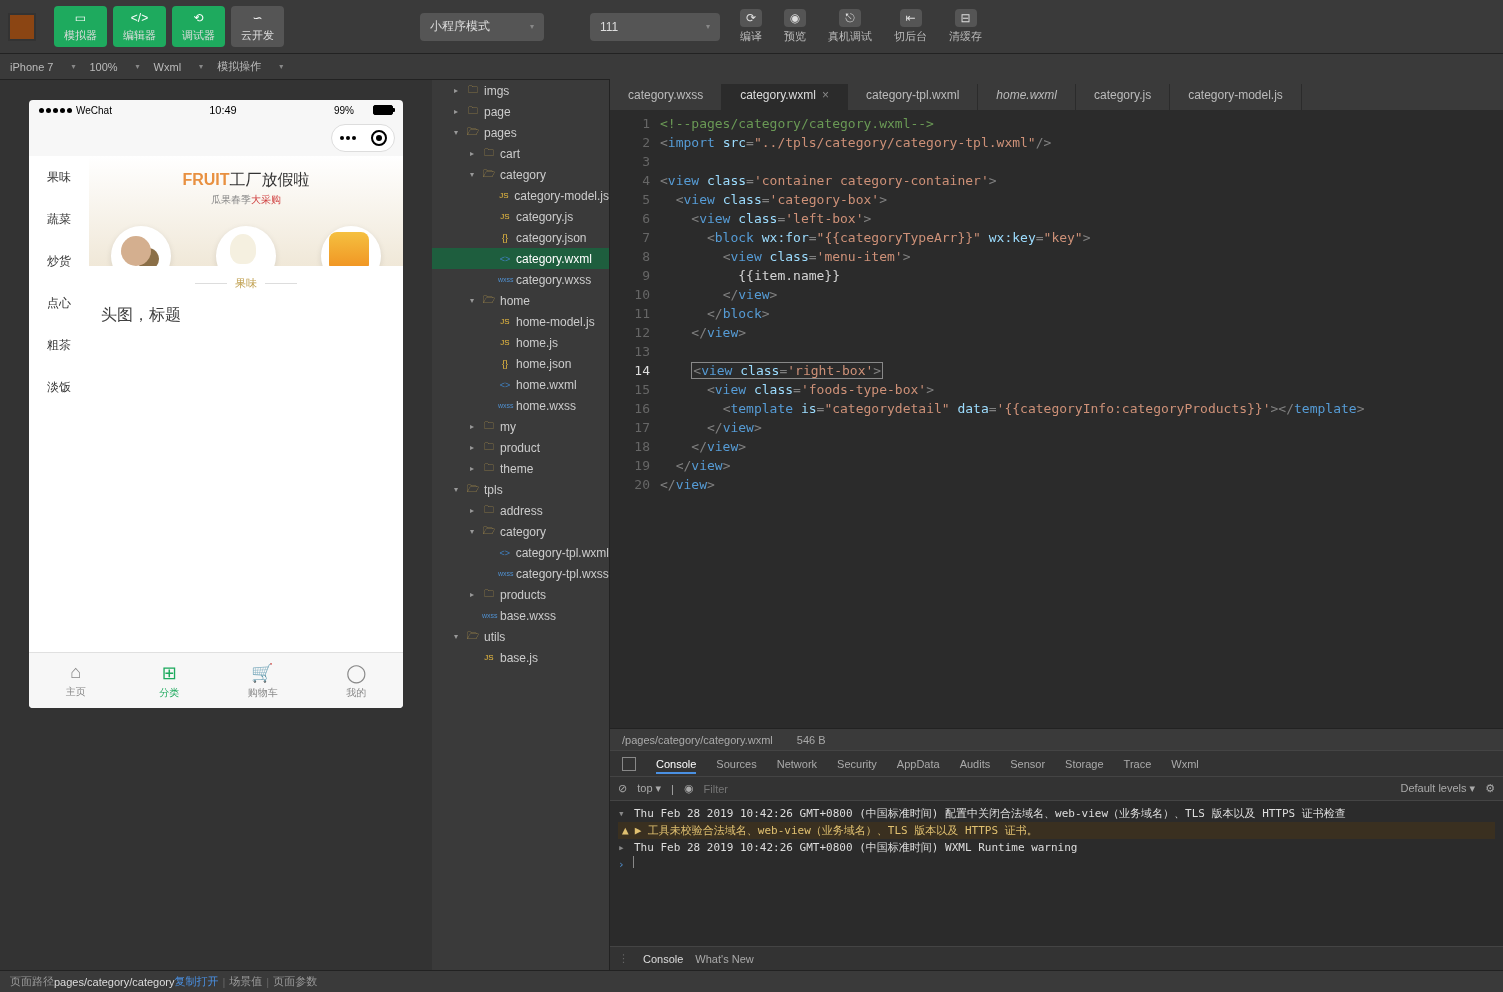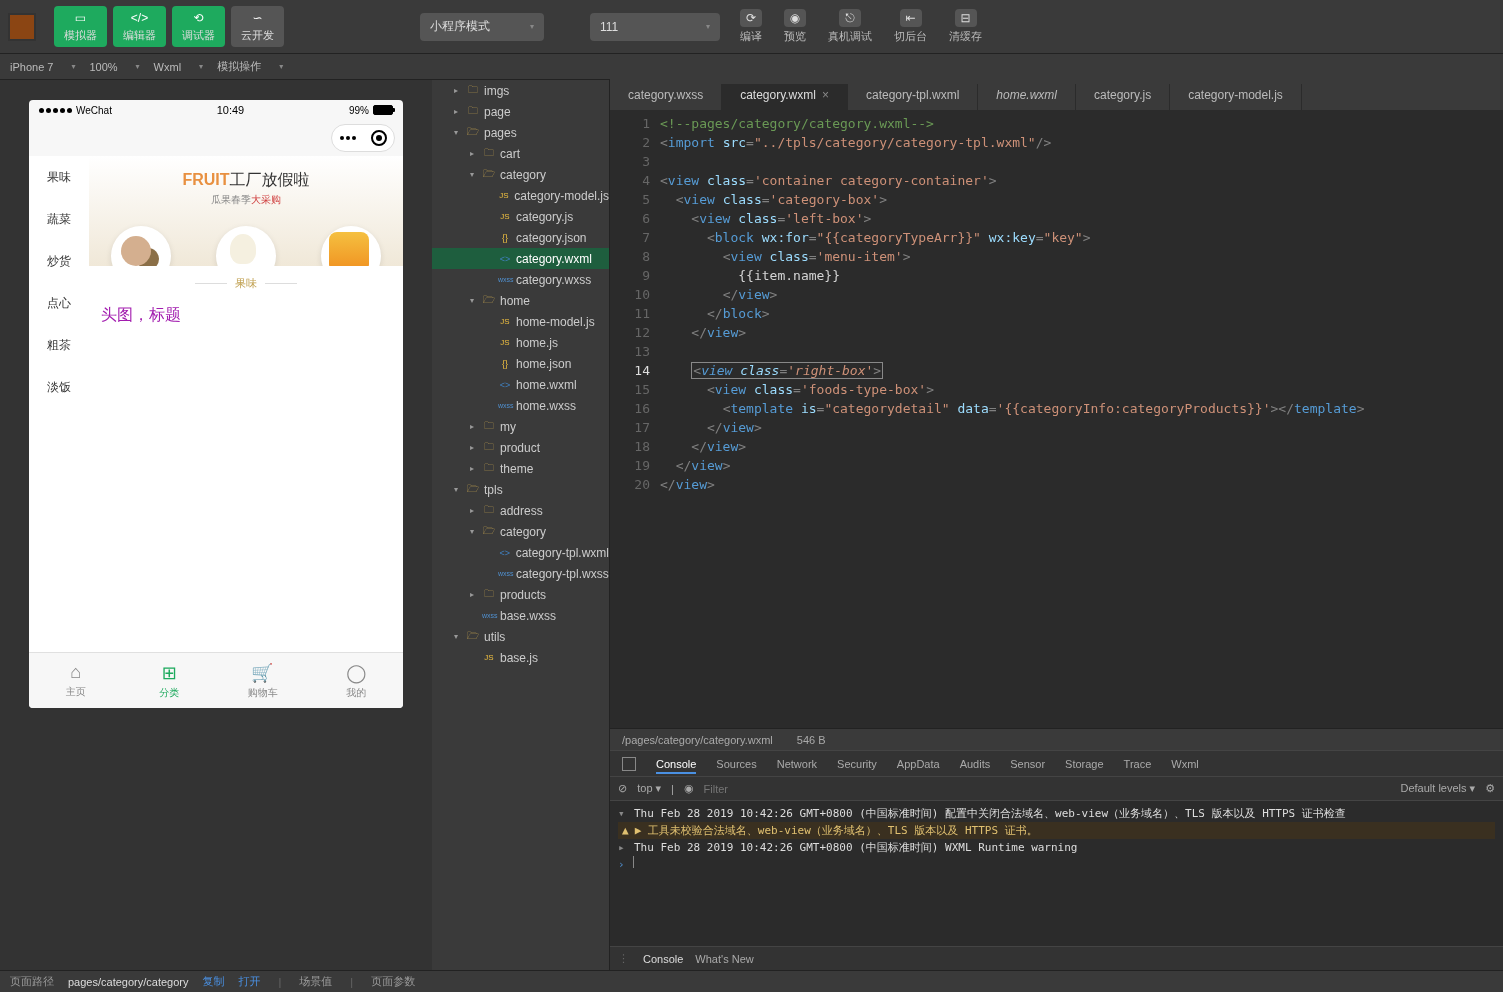--- a/index.html
+++ b/index.html
@@ -29,21 +29,21 @@
   .main { display: flex; height: calc(100% - 54px - 26px - 22px); }
   
   
   .sim-panel { width: 432px; background: #333; display: flex; justify-content: center; padding-top: 20px; }
   .phone { width: 374px; height: 608px; background: #f7f7f7; border-radius: 4px; display: flex; flex-direction: column; overflow: hidden; }
   .status-bar { height: 20px; display: flex; align-items: center; padding: 0 10px; font-size: 10px; color: #000; justify-content: space-between; }
   .sig-dots { display: flex; gap: 2px; }
   .dot { width: 5px; height: 5px; background: #000; border-radius: 50%; }
   .wechat { font-size: 10px; }
   .time { font-size: 11px; font-weight: 500; }
-  .batt { display: flex; align-items: center; gap: 4px; }
+  .batt { display: flex; align-items: center; gap: 19px; }
   .batt-icon { width: 20px; height: 10px; border: 1px solid #000; border-radius: 2px; background: #000; position: relative; }
   .batt-icon::after { content: ""; position: absolute; right: -3px; top: 2px; width: 2px; height: 4px; background: #000; border-radius: 0 1px 1px 0; }
   .nav-bar { height: 36px; display: flex; justify-content: flex-end; align-items: center; padding: 0 8px; gap: 0; }
   .pill { width: 64px; height: 28px; background: #fff; border: 1px solid #ddd; border-radius: 14px; display: flex; align-items: center; justify-content: space-around; }
   .pill-dots { display: flex; gap: 2px; }
   .pd { width: 4px; height: 4px; background: #000; border-radius: 50%; }
   .pill-circle { width: 16px; height: 16px; border: 2px solid #000; border-radius: 50%; position: relative; }
   .pill-circle::after { content: ""; position: absolute; top: 3px; left: 3px; width: 6px; height: 6px; background: #000; border-radius: 50%; }
   .phone-body { flex: 1; display: flex; background: #fff; }
   .cat-side { width: 60px; background: #fff; display: flex; flex-direction: column; font-size: 12px; color: #333; }
@@ -54,21 +54,21 @@
   .banner-title .fruit { color: #e89040; font-weight: 700; }
   .banner-sub { font-size: 10px; color: #888; margin-top: 2px; }
   .banner-sub .hl { color: #d04040; }
   .fruits-img { position: absolute; bottom: -20px; width: 100%; height: 60px; display: flex; justify-content: space-around; }
   .fruit-bowl { width: 60px; height: 60px; background: #fff; border-radius: 50%; box-shadow: 0 2px 6px rgba(0,0,0,0.1); position: relative; overflow: hidden; }
   .fb1::after { content: ""; position: absolute; top: 10px; left: 10px; width: 30px; height: 30px; background: #d4af8f; border-radius: 50%; box-shadow: 12px 8px 0 -4px #8b6f47; }
   .fb2::after { content: ""; position: absolute; top: 8px; left: 14px; width: 26px; height: 30px; background: #f5f0e0; border-radius: 50% 50% 40% 40%; }
   .fb3::after { content: ""; position: absolute; top: 6px; left: 8px; width: 40px; height: 40px; background: linear-gradient(#f5c040, #f09020); border-radius: 8px; }
   .cat-label { display: flex; align-items: center; justify-content: center; gap: 8px; padding: 10px 0; font-size: 11px; color: #c0a050; }
   .cat-label .line { width: 32px; height: 1px; background: #ddd; }
-  .prod-title { font-size: 16px; color: #a21caf; padding: 4px 12px; }
+  .prod-title { font-size: 16px; color: #404040; padding: 4px 12px; }
   .prod-item { font-size: 16px; color: #333; padding: 4px 12px; }
   .tabbar { height: 56px; background: #f7f7f7; border-top: 1px solid #e0e0e0; display: flex; }
   .tab { flex: 1; display: flex; flex-direction: column; align-items: center; justify-content: center; gap: 2px; font-size: 10px; color: #888; }
   .tab.active { color: #1eaa5e; }
   .tab-ico { font-size: 18px; }
   
   
   .tree-panel { width: 178px; background: #3a3a3a; overflow-y: auto; font-size: 12px; color: #ccc; border-right: 1px solid #222; }
   .tree-item { height: 21px; display: flex; align-items: center; gap: 4px; padding-left: var(--indent, 10px); cursor: pointer; white-space: nowrap; }
   .tree-item.active { background: #1e5e3e; color: #fff; }
@@ -90,40 +90,40 @@
   .code-area { flex: 1; display: flex; font-family: Consolas, monospace; font-size: 13px; line-height: 19px; overflow: auto; background: #2b2b2b; }
   .gutter { width: 50px; text-align: right; padding: 4px 10px 4px 0; color: #666; background: #2b2b2b; user-select: none; }
   .gutter .cur { color: #ddd; }
   .code { padding: 4px 0; white-space: pre; }
   .c-comment { color: #6a9955; }
   .c-tag { color: #569cd6; }
   .c-br { color: #808080; }
   .c-attr { color: #9cdcfe; }
   .c-str { color: #ce9178; }
   .c-txt { color: #d4d4d4; }
-  .cursor-box { border: 1px solid #888; padding: 0 1px; font-style: italic; }
+  .cursor-box { border: 1px solid #888; padding: 0 1px; }
   .editor-status { height: 22px; background: #3a3a3a; display: flex; align-items: center; padding: 0 12px; gap: 24px; font-size: 11px; color: #aaa; border-top: 1px solid #222; }
   
   
   .console-panel { height: 220px; background: #2b2b2b; border-top: 1px solid #444; display: flex; flex-direction: column; font-size: 11px; }
   .dev-tabs { height: 26px; background: #333; display: flex; align-items: center; padding: 0 12px; gap: 20px; color: #aaa; border-bottom: 1px solid #444; }
   .dev-tabs .act { color: #fff; border-bottom: 2px solid #4a90e2; padding-bottom: 2px; }
   .dev-tb-ico { width: 14px; height: 14px; border: 1px solid #888; }
   .con-filter { height: 24px; background: #333; display: flex; align-items: center; padding: 0 8px; gap: 10px; color: #aaa; border-bottom: 1px solid #444; }
   .filter-input { flex: 1; background: transparent; border: none; color: #ccc; font-size: 11px; outline: none; }
   .con-body { flex: 1; padding: 4px 8px; font-family: Consolas, monospace; line-height: 17px; overflow: auto; }
   .log-line { display: flex; gap: 6px; }
   .log-warn { background: #3a3020; color: #e0c070; padding: 0 4px; }
   .log-caret { color: #888; width: 10px; }
   .log-blue { color: #5090d0; }
   .con-bottom { height: 24px; background: #333; border-top: 1px solid #444; display: flex; align-items: center; padding: 0 8px; gap: 12px; color: #aaa; }
   .drag { color: #666; letter-spacing: 2px; }
   
   
-  .status-line { position: absolute; bottom: 0; left: 0; right: 0; height: 22px; background: #3a3a3a; display: flex; align-items: center; padding: 0 10px; gap: 14px; font-size: 11px; color: #999; border-top: 1px solid #222; }
+  .status-line { position: absolute; bottom: 0; left: 0; right: 0; height: 22px; background: #3a3a3a; display: flex; align-items: center; padding: 0 10px; font-size: 11px; color: #999; border-top: 1px solid #222; }
   .sl-link { color: #4a90e2; font-family: Liberation Mono, monospace; }
   .sl-sep { color: #666; margin: 0 4px; }
 </style>
 </head>
 <body>
 
 <div class="top-bar">
   <div class="logo"></div>
   <div class="tb-btn green">
       <div class="tb-icon">▭</div>

